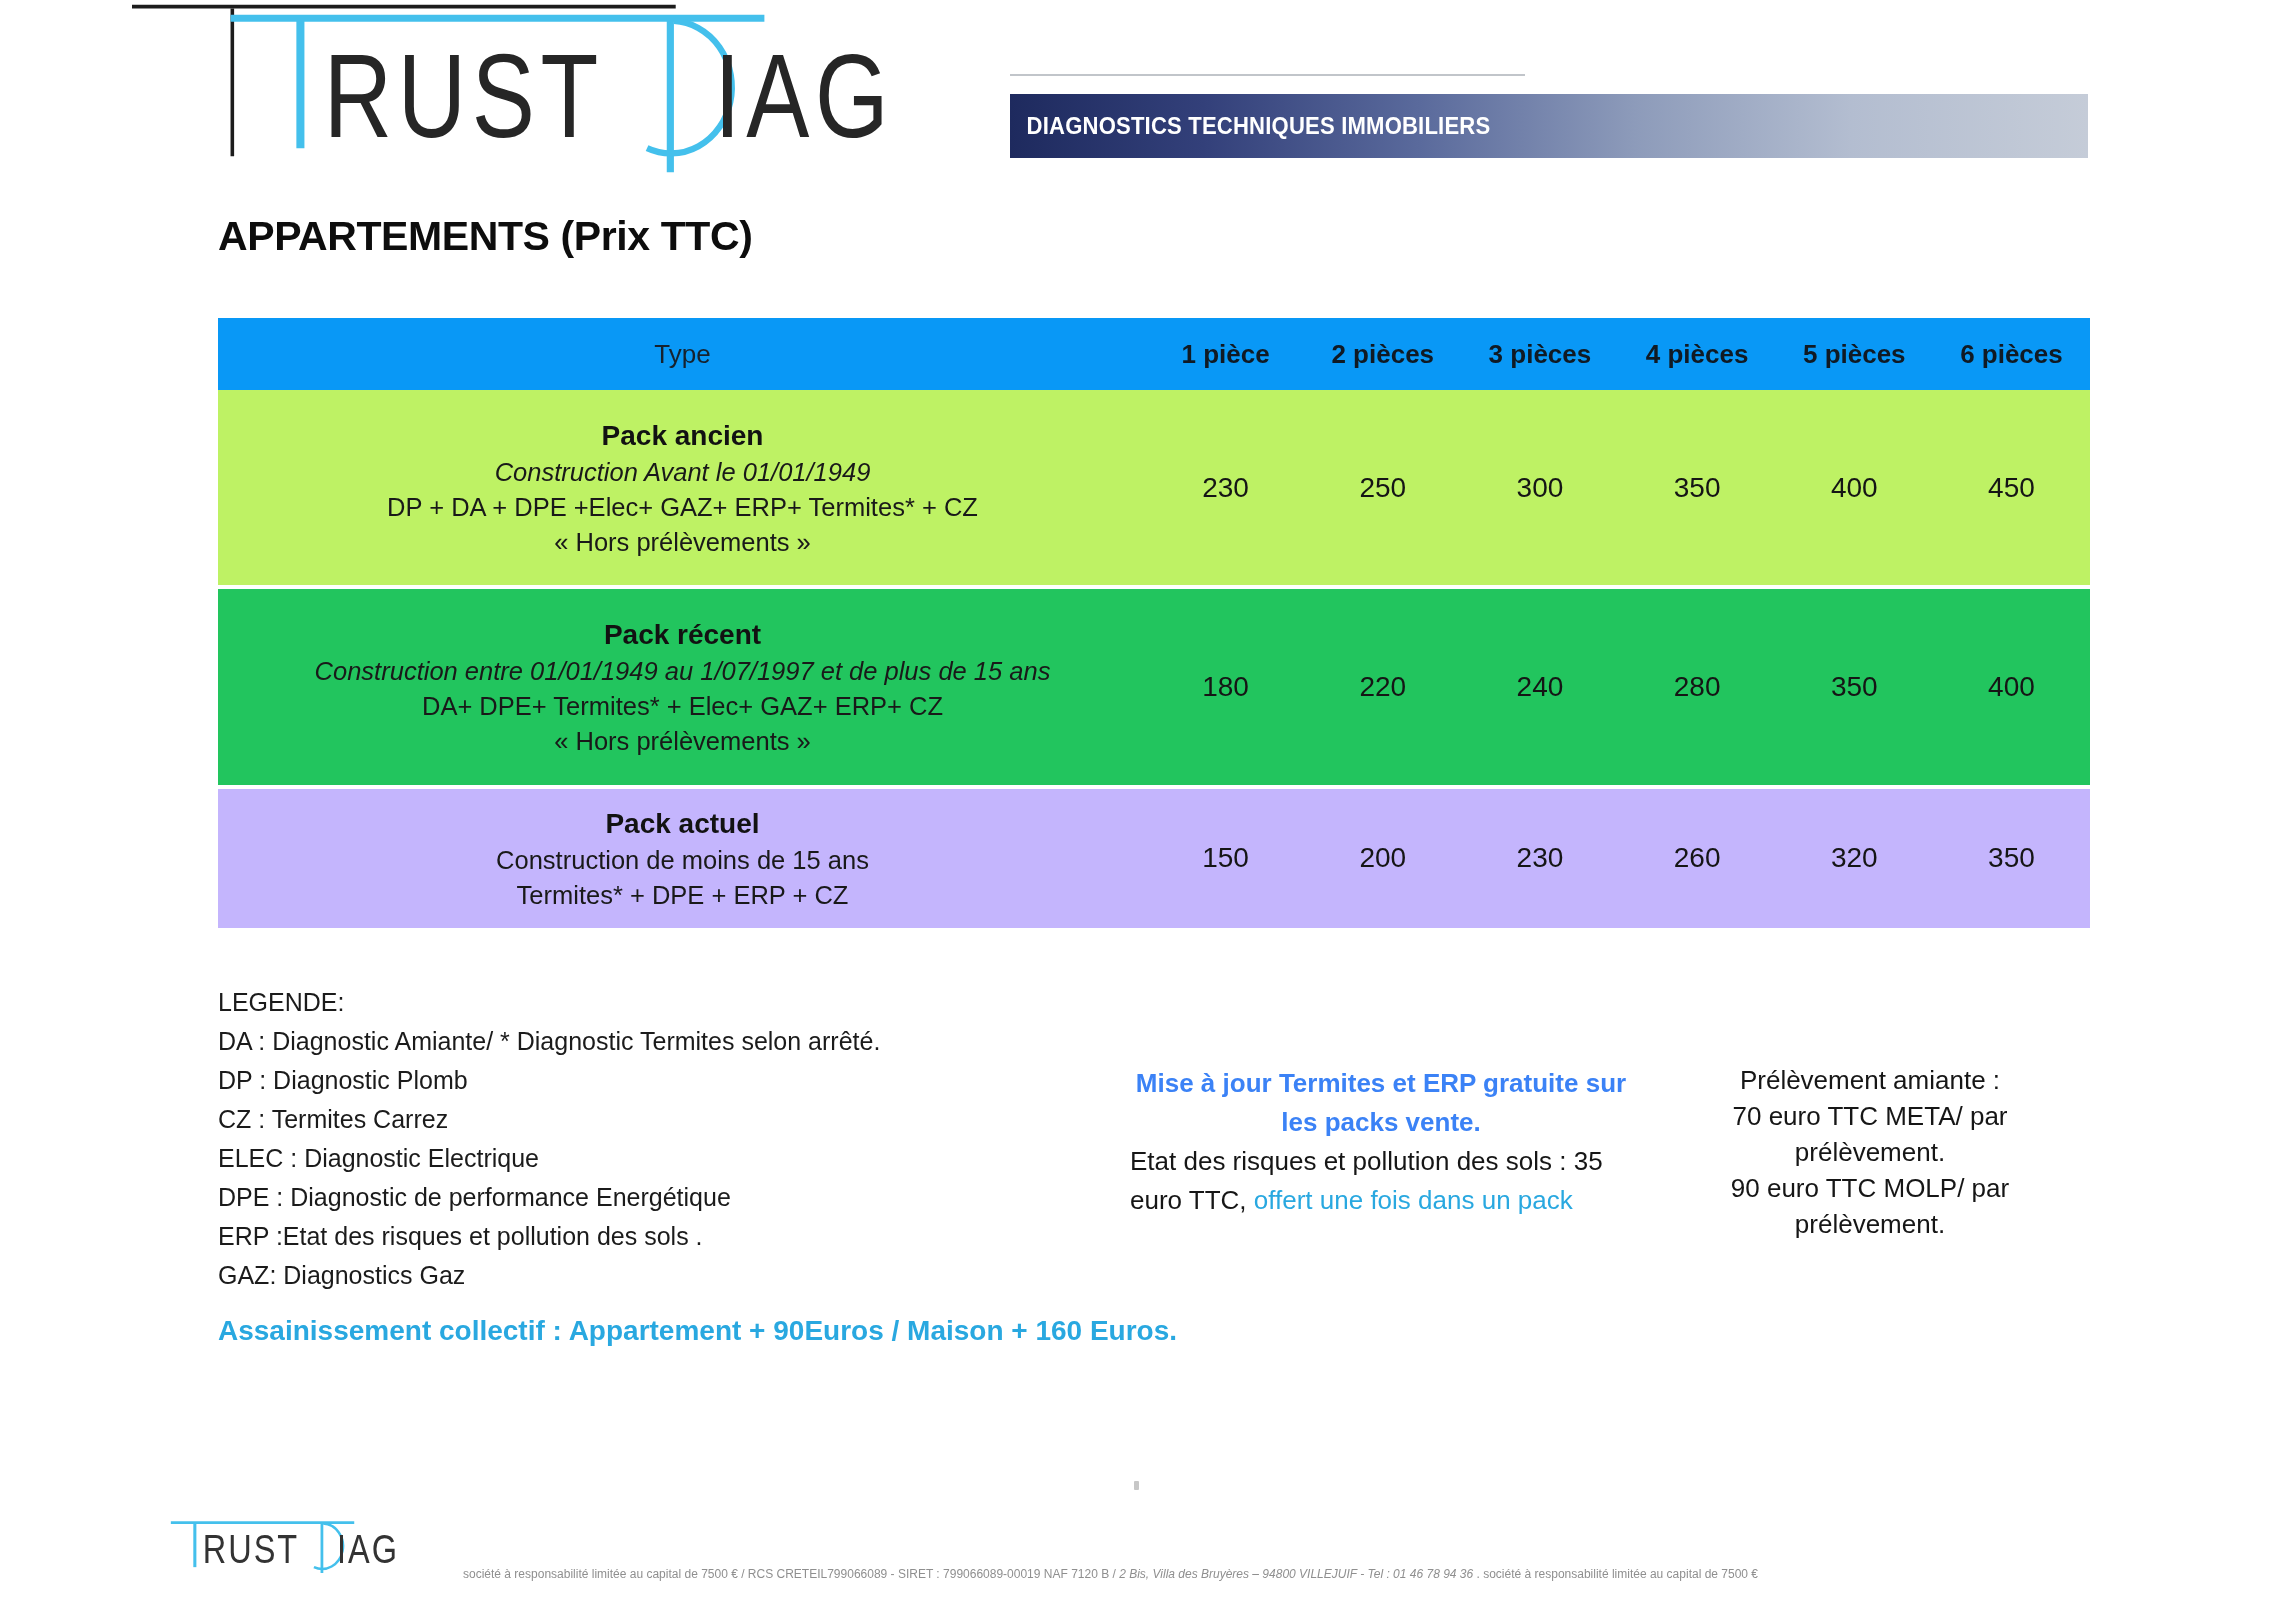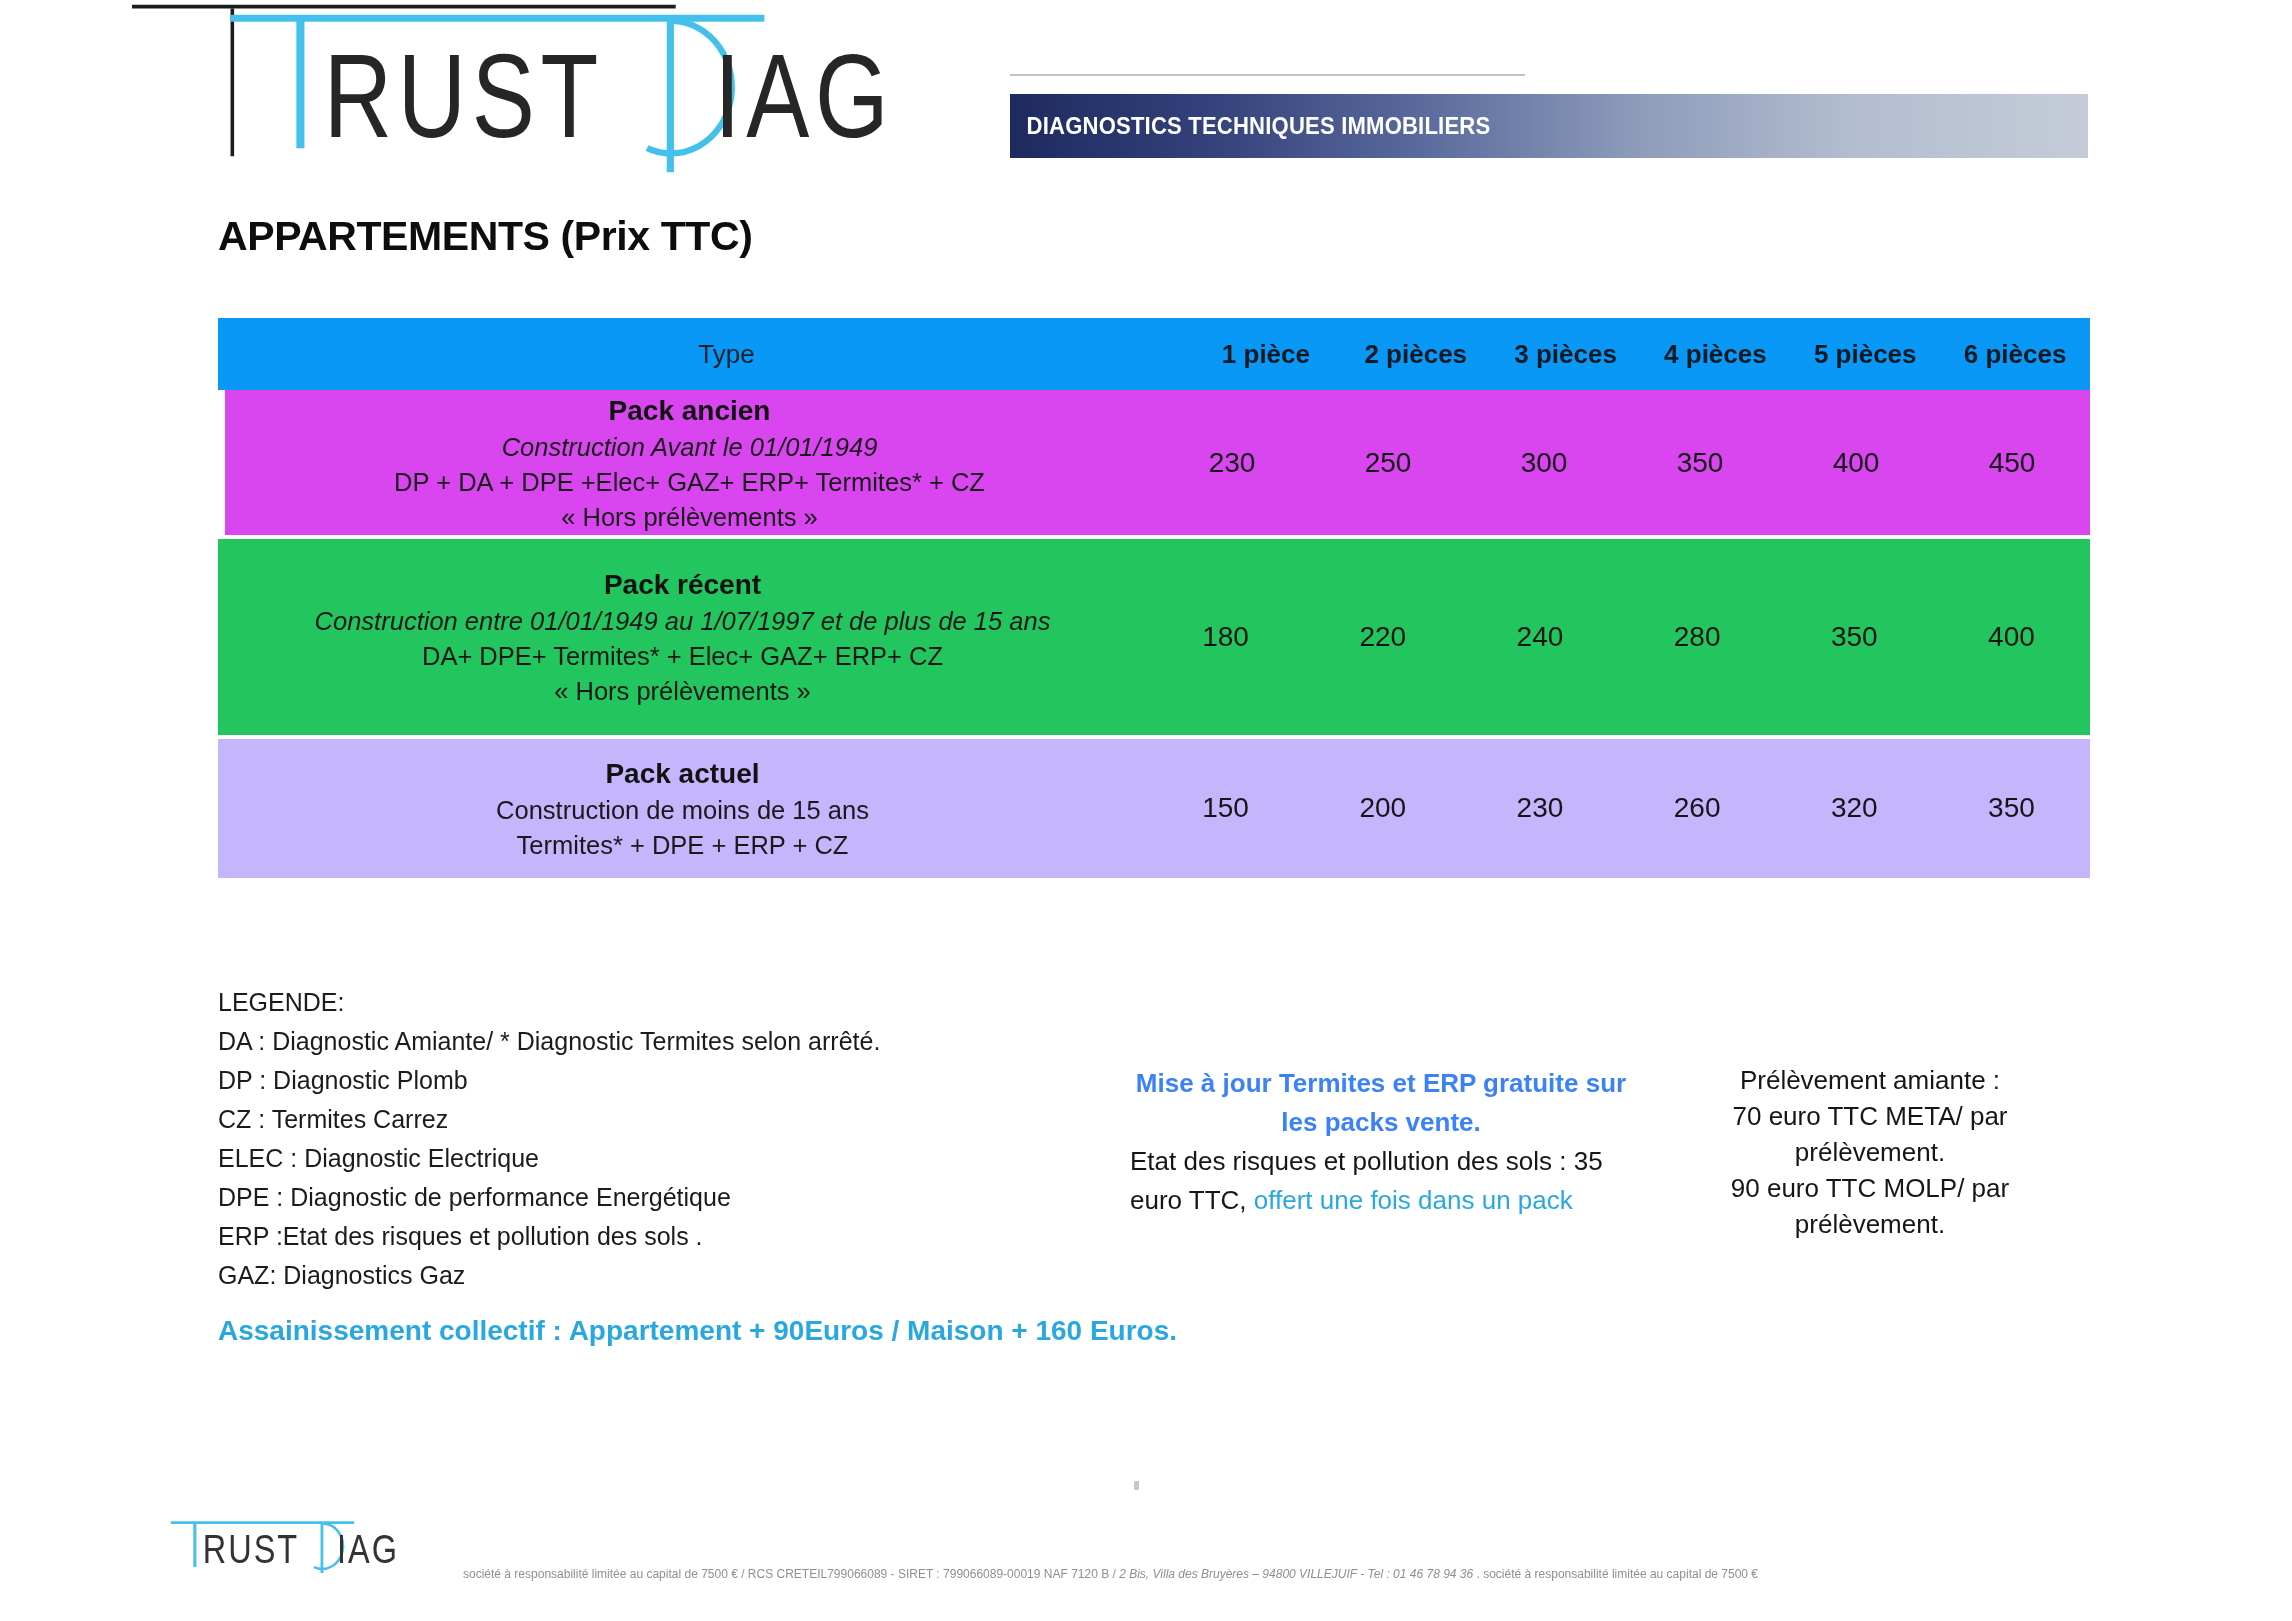--- a/index.html
+++ b/index.html
@@ -13,27 +13,27 @@
   .banner span{color:#ffffff;font-weight:700;font-size:24px;letter-spacing:0.2px;
     transform:scaleX(.92);transform-origin:left center;padding-left:18px;white-space:nowrap;}
   .banner-topline{left:1010px;top:74px;width:515px;height:1.8px;background:#8e959e;opacity:.55;}
 
   
   .page-title{left:218px;top:213px;font-size:41px;font-weight:700;color:#0d0d0d;letter-spacing:-0.4px;}
 
   
   .table{left:218px;top:318px;width:1872px;}
   .band{display:flex;}
-  .thead{background:#0998f6;height:72px;padding-left:44px;}
+  .thead{background:#0998f6;height:72px;}
   .cell-type{width:929px;display:flex;align-items:center;justify-content:center;text-align:center;}
   .cell-val{flex:1;display:flex;align-items:center;justify-content:center;}
   .thead .cell-type{font-size:26px;font-weight:400;color:#16222e;}
   .thead .cell-val{font-size:26px;font-weight:700;color:#101a24;}
   .row .cell-type{flex-direction:column;}
-  .row1{background:#d946ef;height:145px;margin-left:7px;}
+  .row1{background:#bef264;height:195px;}
   .row2{background:#22c55e;height:196px;margin-top:3.6px;}
   .row3{background:#c4b5fd;height:139px;margin-top:4px;}
   .pack-title{font-size:28px;font-weight:700;line-height:39px;color:#121212;}
   .pack-line{font-size:25.5px;line-height:35px;color:#191919;}
   .italic{font-style:italic;}
   .price{font-size:28px;color:#151515;}
 
   
   .legend{left:218px;top:983px;font-size:25px;line-height:39px;color:#1b1b1b;}
 

